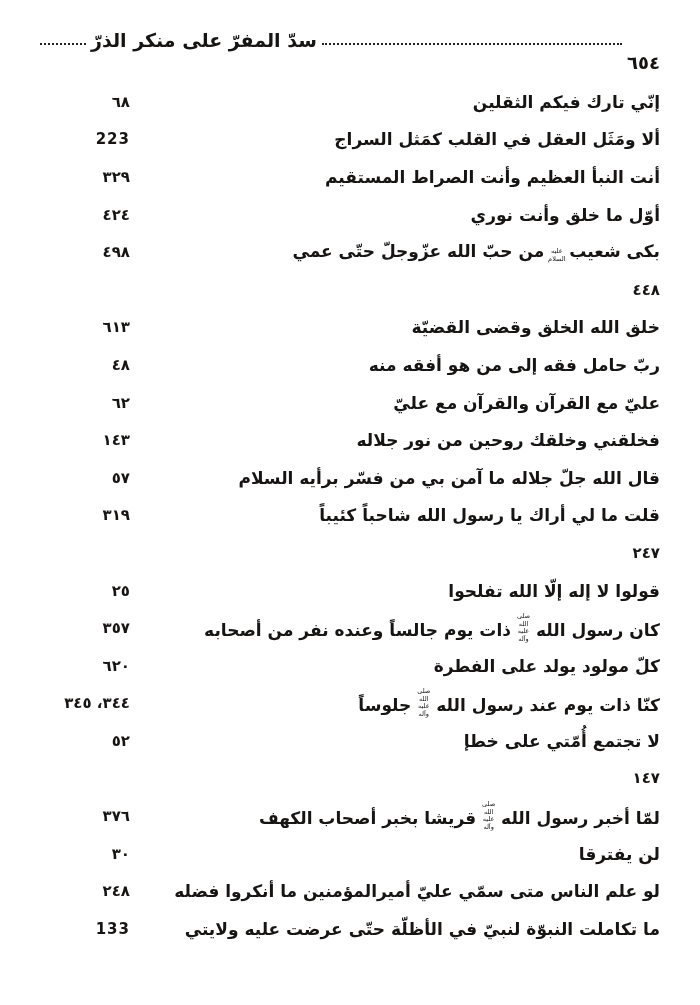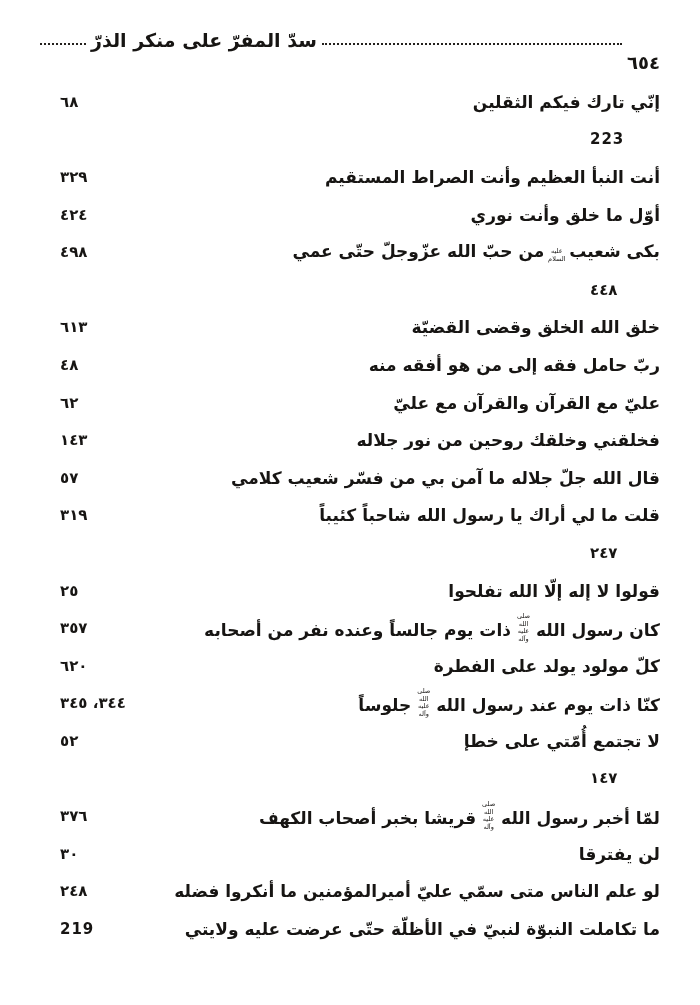--- a/index.html
+++ b/index.html
@@ -54,21 +54,21 @@
     font-size:17px;
     font-weight:700;
     white-space:nowrap;
     letter-spacing:0.1px;
   }
   .enum{
     font-size:15px;
     font-weight:700;
     min-width:70px;
     margin-left:20px;
-    text-align:left;
+    text-align:right;
     white-space:nowrap;
     letter-spacing:1px;
     flex:0 0 auto;
   }
   
   .honorific{
     display:inline-block;
     width:21px;
     font-size:6.5px;
     font-weight:400;
@@ -93,20 +93,21 @@
   </div>
 
   <div class="entries">
 
     <div class="row">
       <div class="etext"><span>إنّي تارك فيكم الثقلين</span><span></span></div>
       <div class="enum">٦٨</div>
     </div>
 
     <div class="row">
+      <div class="etext"><span>ألا ومَثَل العقل في القلب كمَثل السراج</span><span></span></div>
       <div class="enum">223</div>
     </div>
 
     <div class="row">
       <div class="etext"><span>أنت النبأ العظيم وأنت الصراط المستقيم</span><span></span></div>
       <div class="enum">٣٢٩</div>
     </div>
 
     <div class="row">
       <div class="etext"><span>أوّل ما خلق وأنت نوري</span><span></span></div>
@@ -136,21 +137,21 @@
       <div class="etext"><span>عليّ مع القرآن والقرآن مع عليّ</span><span></span></div>
       <div class="enum">٦٢</div>
     </div>
 
     <div class="row">
       <div class="etext"><span>فخلقني وخلقك روحين من نور جلاله</span><span></span></div>
       <div class="enum">١٤٣</div>
     </div>
 
     <div class="row">
-      <div class="etext"><span>قال الله جلّ جلاله ما آمن بي من فسّر شعيب كلامي</span><span></span></div>
+      <div class="etext"><span>قال الله جلّ جلاله ما آمن بي من فسّر برأيه السلام</span><span></span></div>
       <div class="enum">٥٧</div>
     </div>
 
     <div class="row">
       <div class="etext"><span>قلت ما لي أراك يا رسول الله شاحباً كئيباً</span><span></span></div>
       <div class="enum">٣١٩</div>
     </div>
 
     <div class="row">
       <div class="enum">٢٤٧</div>
@@ -195,17 +196,17 @@
       <div class="enum">٣٠</div>
     </div>
 
     <div class="row">
       <div class="etext"><span>لو علم الناس متى سمّي عليّ أميرالمؤمنين ما أنكروا فضله</span><span></span></div>
       <div class="enum">٢٤٨</div>
     </div>
 
     <div class="row">
       <div class="etext"><span>ما تكاملت النبوّة لنبيّ في الأظلّة حتّى عرضت عليه ولايتي</span><span></span></div>
-      <div class="enum">219</div>
+      <div class="enum">133</div>
     </div>
 
   </div>
 </div>
 
 </body></html>

